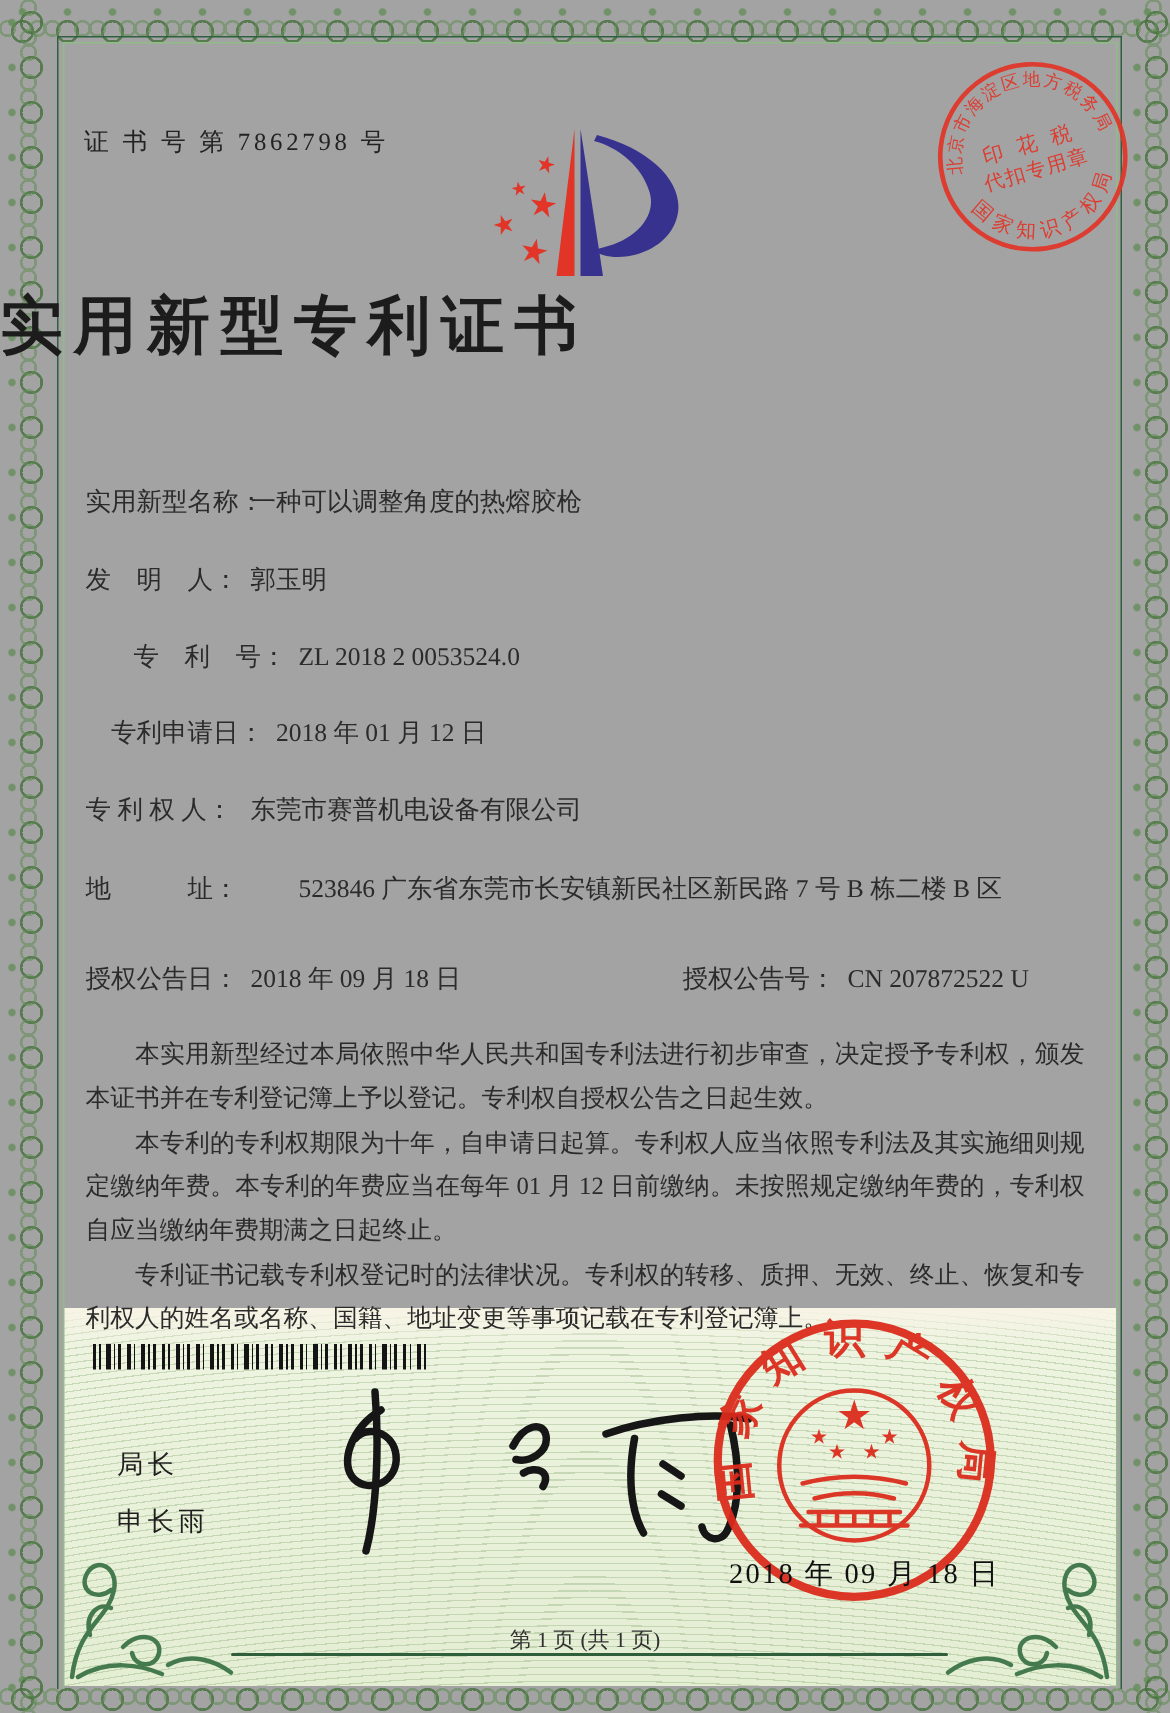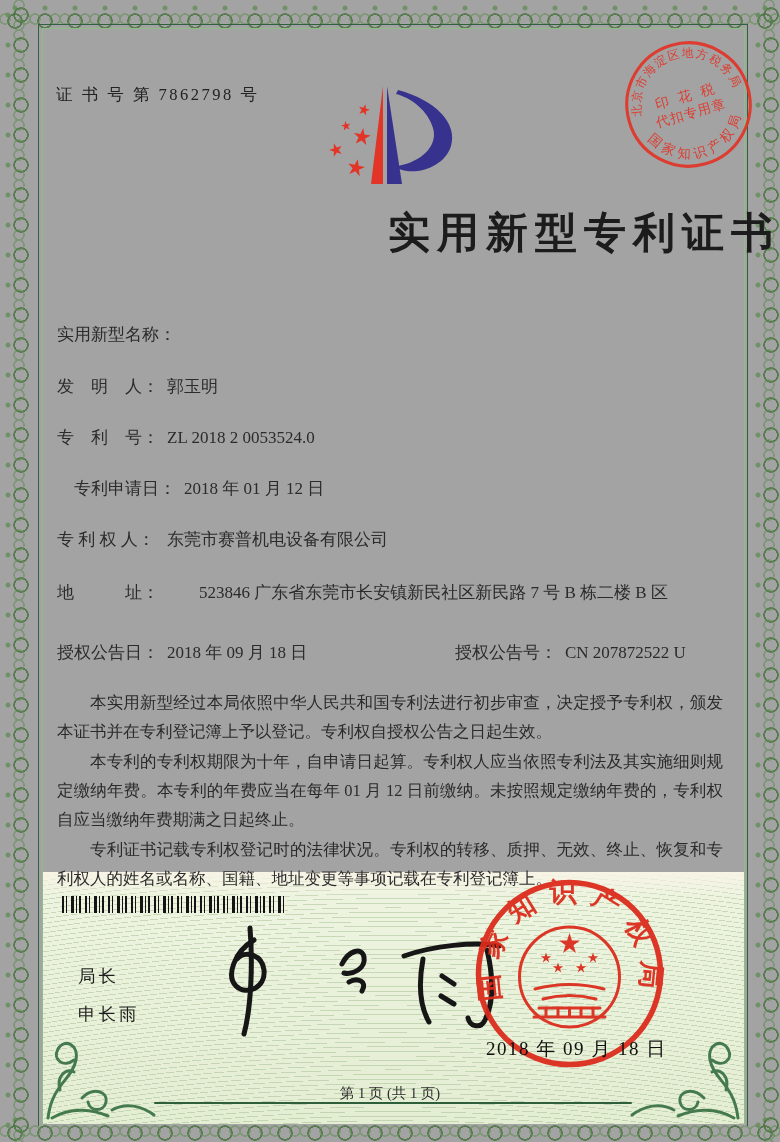--- a/index.html
+++ b/index.html
@@ -40,28 +40,28 @@
     background:linear-gradient(#f8f4e6, rgba(248,244,230,0));}
   .flourish{position:absolute;bottom:2px;width:120px;height:120px;}
   .flourish.fl-left{left:0;}
   .flourish.fl-right{right:0;transform:scale(-1,1);}
   .green-rule{position:absolute;left:112px;right:112px;bottom:20px;height:2.5px;
     background:#2e5f3a;border-radius:2px;}
   
   .cert-no{position:absolute;left:56px;top:84px;z-index:4;font-size:16.5px;letter-spacing:2.5px;color:#222;}
   .logo{position:absolute;left:302px;top:80px;z-index:4;}
   .tax-stamp{position:absolute;left:596px;top:12px;z-index:5;transform:rotate(-16deg);opacity:.92;}
-  .doc-title{position:absolute;left:0;right:0;top:205px;z-index:4;text-align:right;
-    font-size:42px;font-weight:700;letter-spacing:7px;color:#1c1c1c;padding-left:24px;}
+  .doc-title{position:absolute;left:0;right:0;top:189px;z-index:4;text-align:left;
+    font-size:42px;font-weight:700;letter-spacing:7px;color:#1c1c1c;}
   
   .fields{position:absolute;left:57px;right:58px;top:0;z-index:4;font-size:17px;line-height:1.55;}
   .field{position:absolute;left:0;right:0;display:flex;}
   .field .lbl{flex:none;width:110px;white-space:nowrap;}
   .field .val{flex:1;}
-  .f0{top:322px;} .f1{top:374px;} .f2{top:425px;} .f3{top:476px;margin-left:17px;} .f4{top:527px;} .f5{top:580px;gap:32px;}
+  .f0{top:322px;} .f1{top:374px;} .f2{top:425px;margin-left:32px;} .f3{top:476px;margin-left:17px;} .f4{top:527px;} .f5{top:580px;gap:32px;}
   .grant-row{top:640px;}
   .grant-row .val1{flex:none;width:288px;}
   
   .paras{position:absolute;left:57px;right:57px;top:688px;z-index:4;
     font-size:16.5px;line-height:1.78;text-align:justify;}
   .paras p{margin:0;text-indent:2em;}
   
   .barcode{position:absolute;left:62px;top:896px;width:224px;height:17px;z-index:4;
     background-image:repeating-linear-gradient(90deg,
       #141414 0 2px, transparent 2px 4px,
@@ -137,20 +137,21 @@
     </text>
     <text x="90" y="86" font-size="13.5" fill="#e23427" letter-spacing="3" text-anchor="middle">印 花 税</text>
     <text x="90" y="103" font-size="13" fill="#e23427" letter-spacing="1" text-anchor="middle">代扣专用章</text>
   </svg>
 
   <div class="doc-title">实用新型专利证书</div>
 
   <div class="fields">
     <div class="field f0">
       <span class="lbl">实用新型名称：</span>
+      <span class="val">一种可以调整角度的热熔胶枪</span>
     </div>
     <div class="field f1">
       <span class="lbl">发　明　人：</span>
       <span class="val">郭玉明</span>
     </div>
     <div class="field f2">
       <span class="lbl">专　利　号：</span>
       <span class="val">ZL 2018 2 0053524.0</span>
     </div>
     <div class="field f3">

